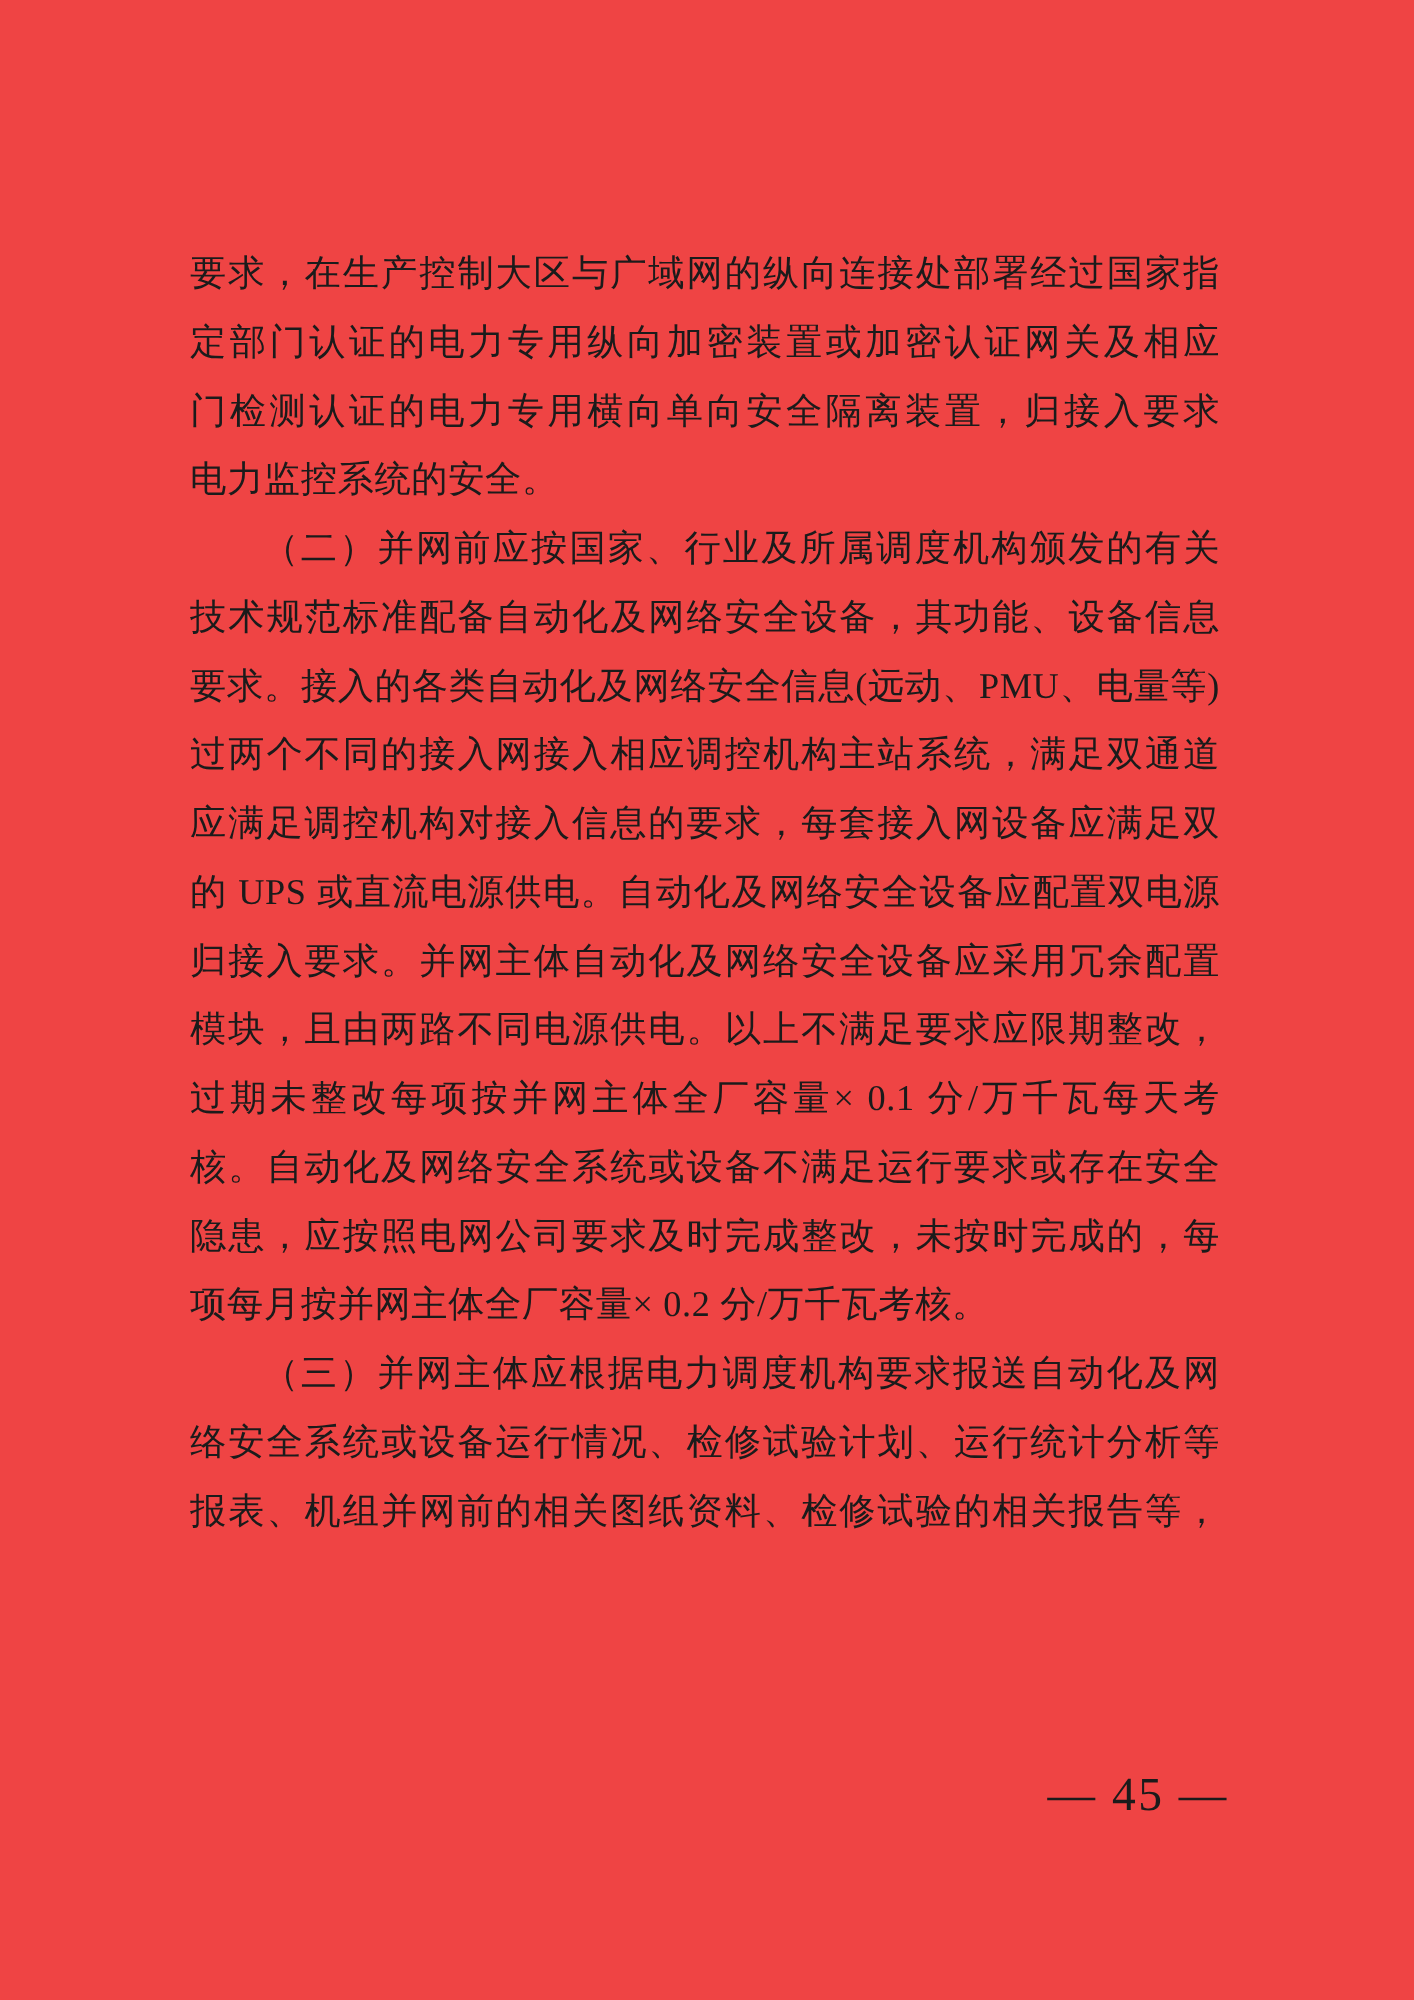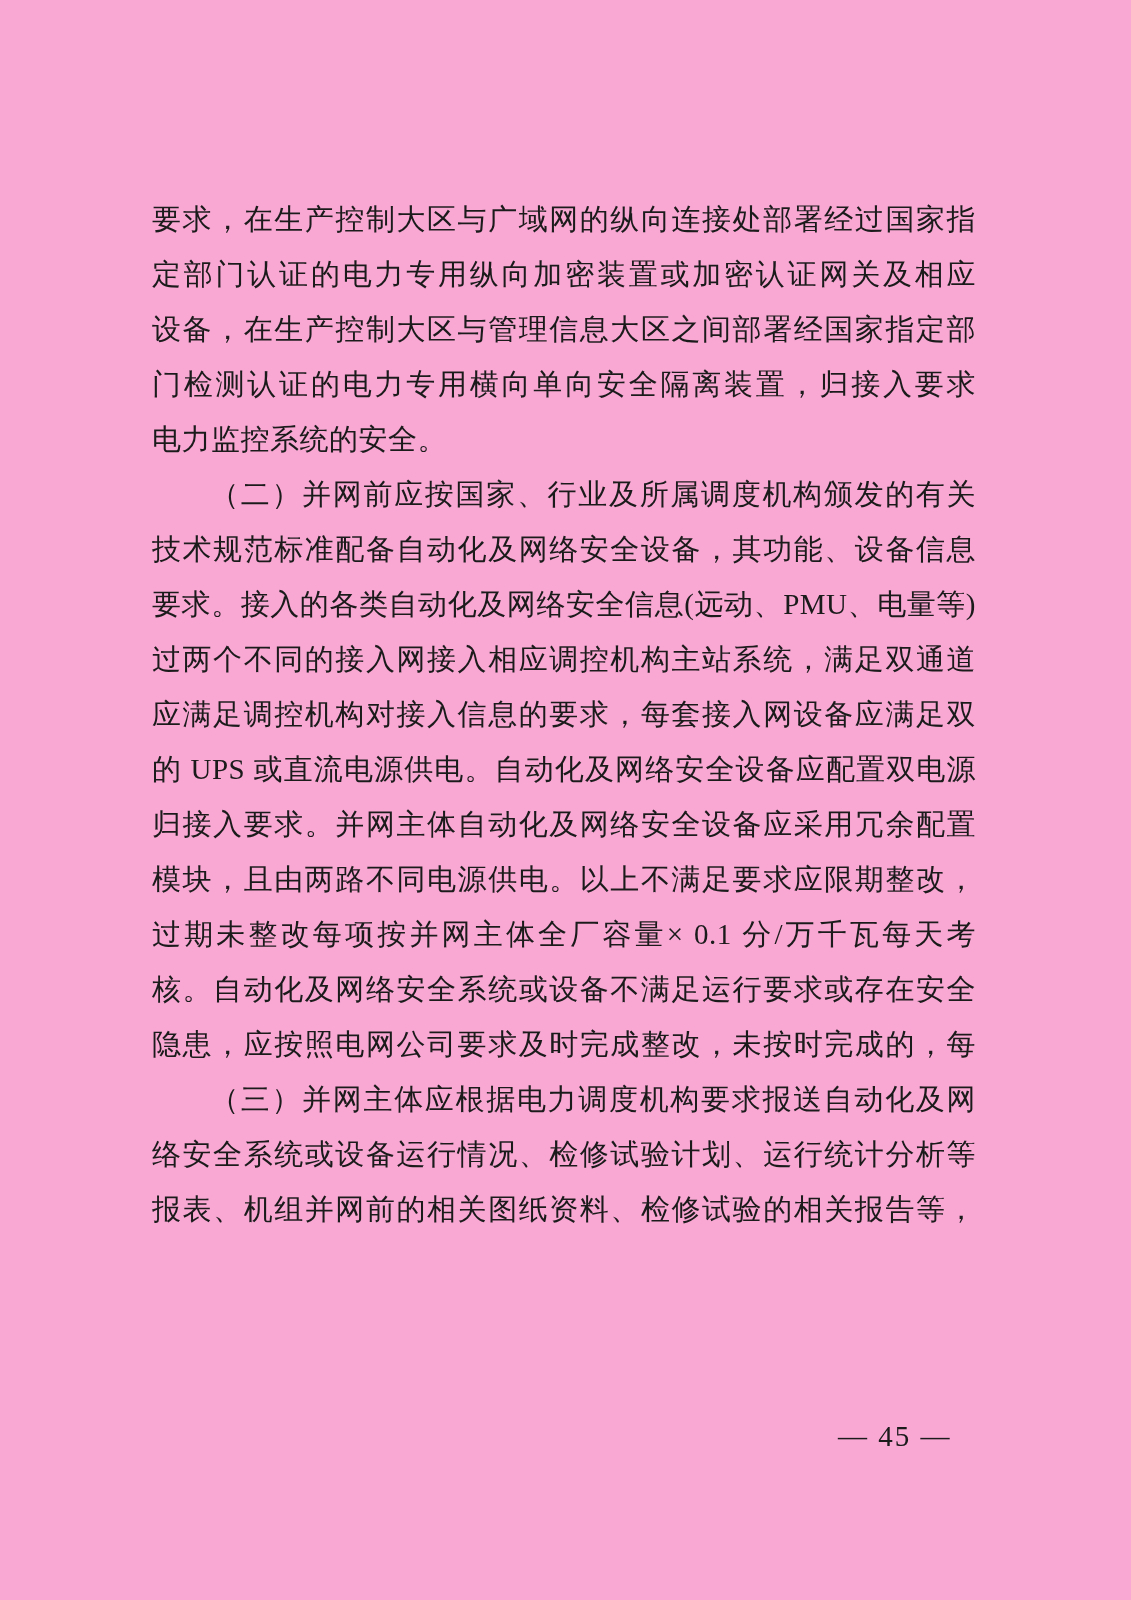--- a/index.html
+++ b/index.html
@@ -11,21 +11,21 @@
     height: 1600px;
     background: #ffffff;
     font-family: "Liberation Serif", "DejaVu Serif", serif;
     color: #1b1b1b;
     position: relative;
     overflow: hidden;
   }
   .page {
     position: absolute;
     inset: 0;
-    background: #f9a8d4;
+    background: #ef4444;
   }
   .text-block {
     position: absolute;
     left: 152px;
     top: 192px;
     width: 824px;
   }
   .line {
     height: 55px;
     line-height: 55px;
@@ -43,46 +43,46 @@
     text-align-last: left;
   }
   
   .line.indent {
     padding-left: 58px;
   }
   .page-number {
     position: absolute;
     left: 838px;
     top: 1416px;
-    font-size: 29px;
+    font-size: 38px;
     line-height: 40px;
     letter-spacing: 2px;
     color: #1b1b1b;
     white-space: nowrap;
   }
 </style>
 </head>
 <body>
 
 <div class="page">
   <div class="text-block">
     <div class="line j">要求，在生产控制大区与广域网的纵向连接处部署经过国家指</div>
     <div class="line j">定部门认证的电力专用纵向加密装置或加密认证网关及相应</div>
-    <div class="line j">设备，在生产控制大区与管理信息大区之间部署经国家指定部</div>
     <div class="line j">门检测认证的电力专用横向单向安全隔离装置，归接入要求</div>
     <div class="line l">电力监控系统的安全。</div>
     <div class="line j indent">（二）并网前应按国家、行业及所属调度机构颁发的有关</div>
     <div class="line j">技术规范标准配备自动化及网络安全设备，其功能、设备信息</div>
     <div class="line j">要求。接入的各类自动化及网络安全信息(远动、PMU、电量等)</div>
     <div class="line j">过两个不同的接入网接入相应调控机构主站系统，满足双通道</div>
     <div class="line j">应满足调控机构对接入信息的要求，每套接入网设备应满足双</div>
     <div class="line j">的 UPS 或直流电源供电。自动化及网络安全设备应配置双电源</div>
     <div class="line j">归接入要求。并网主体自动化及网络安全设备应采用冗余配置</div>
     <div class="line j">模块，且由两路不同电源供电。以上不满足要求应限期整改，</div>
     <div class="line j">过期未整改每项按并网主体全厂容量× 0.1 分/万千瓦每天考</div>
     <div class="line j">核。自动化及网络安全系统或设备不满足运行要求或存在安全</div>
     <div class="line j">隐患，应按照电网公司要求及时完成整改，未按时完成的，每</div>
+    <div class="line l">项每月按并网主体全厂容量× 0.2 分/万千瓦考核。</div>
     <div class="line j indent">（三）并网主体应根据电力调度机构要求报送自动化及网</div>
     <div class="line j">络安全系统或设备运行情况、检修试验计划、运行统计分析等</div>
     <div class="line j">报表、机组并网前的相关图纸资料、检修试验的相关报告等，</div>
   </div>
   <div class="page-number">— 45 —</div>
 </div>
 
 </body></html>

